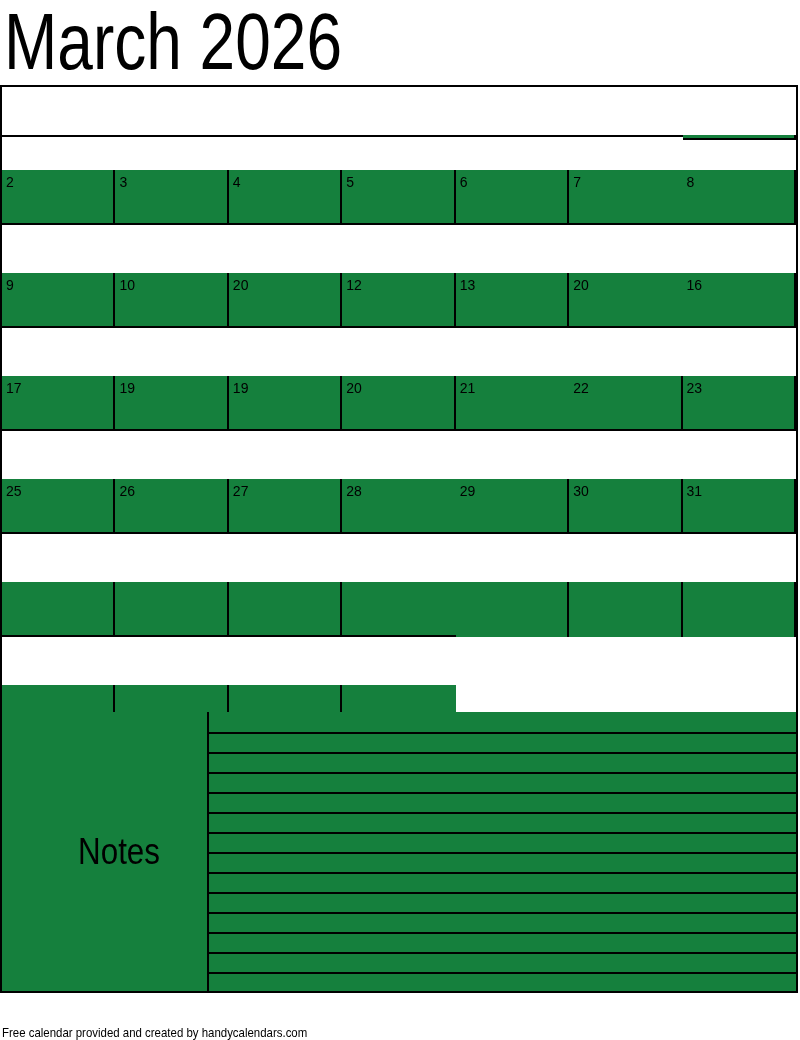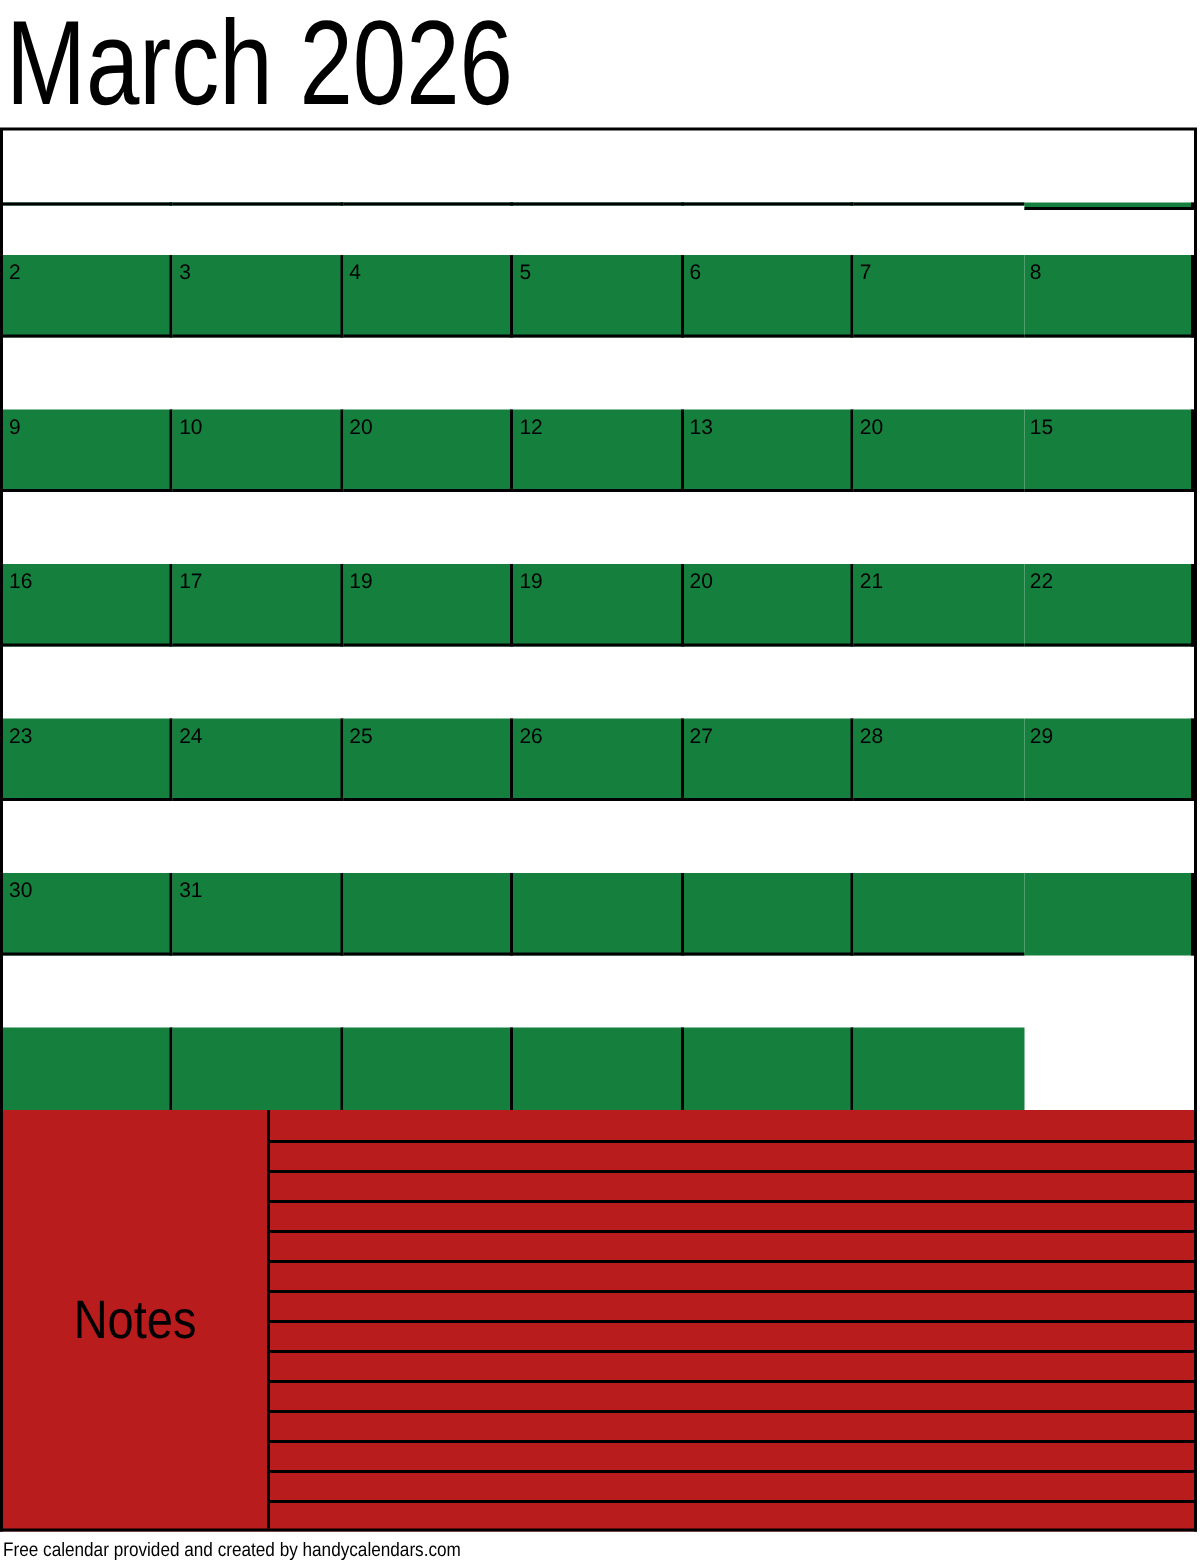--- a/index.html
+++ b/index.html
@@ -49,27 +49,28 @@
     display: flex; align-items: center; justify-content: center;
     font-size: 21px;
     white-space: nowrap;
   }
   .day-cell { padding: 3px 0 0 4px; }
   .day-number { font-size: 14px; line-height: 1.15; }
 
   
   .notes-section {
     position: absolute;
-    top: 740px; left: 0;
+    top: 712px; left: 0;
     width: 798px; height: 281px;
     border-left: 2px solid #000;
     border-right: 2px solid #000;
     border-bottom: 2px solid #000;
     display: flex;
-    background: #b91c1c;
+    background: #15803d;
+    padding-left: 29px;
   }
   .notes-box {
     width: 178px;
     border-right: 2px solid #000;
     display: flex; align-items: center; justify-content: center;
   }
   .notes-label {
     font-size: 36px;
     transform: scaleX(0.87);
     transform-origin: 50% 50%;
@@ -110,30 +111,28 @@
       <div class="cell day-cell"><span class="day-number">5</span></div>
       <div class="cell day-cell"><span class="day-number">6</span></div>
       <div class="cell day-cell col-last"><span class="day-number">7</span></div>
       <div class="cell day-cell"><span class="day-number">8</span></div>
       <div class="cell day-cell"><span class="day-number">9</span></div>
       <div class="cell day-cell"><span class="day-number">10</span></div>
       <div class="cell day-cell"><span class="day-number">20</span></div>
       <div class="cell day-cell"><span class="day-number">12</span></div>
       <div class="cell day-cell"><span class="day-number">13</span></div>
       <div class="cell day-cell col-last"><span class="day-number">20</span></div>
-      <div class="cell day-cell"><span class="day-number">15</span></div>
       <div class="cell day-cell"><span class="day-number">16</span></div>
       <div class="cell day-cell"><span class="day-number">17</span></div>
       <div class="cell day-cell"><span class="day-number">19</span></div>
       <div class="cell day-cell"><span class="day-number">19</span></div>
       <div class="cell day-cell"><span class="day-number">20</span></div>
       <div class="cell day-cell col-last"><span class="day-number">21</span></div>
       <div class="cell day-cell"><span class="day-number">22</span></div>
       <div class="cell day-cell"><span class="day-number">23</span></div>
-      <div class="cell day-cell"><span class="day-number">24</span></div>
       <div class="cell day-cell"><span class="day-number">25</span></div>
       <div class="cell day-cell"><span class="day-number">26</span></div>
       <div class="cell day-cell"><span class="day-number">27</span></div>
       <div class="cell day-cell col-last"><span class="day-number">28</span></div>
       <div class="cell day-cell"><span class="day-number">29</span></div>
       <div class="cell day-cell"><span class="day-number">30</span></div>
       <div class="cell day-cell"><span class="day-number">31</span></div>
       <div class="cell day-cell"><span class="day-number"></span></div>
       <div class="cell day-cell"><span class="day-number"></span></div>
       <div class="cell day-cell"><span class="day-number"></span></div>

